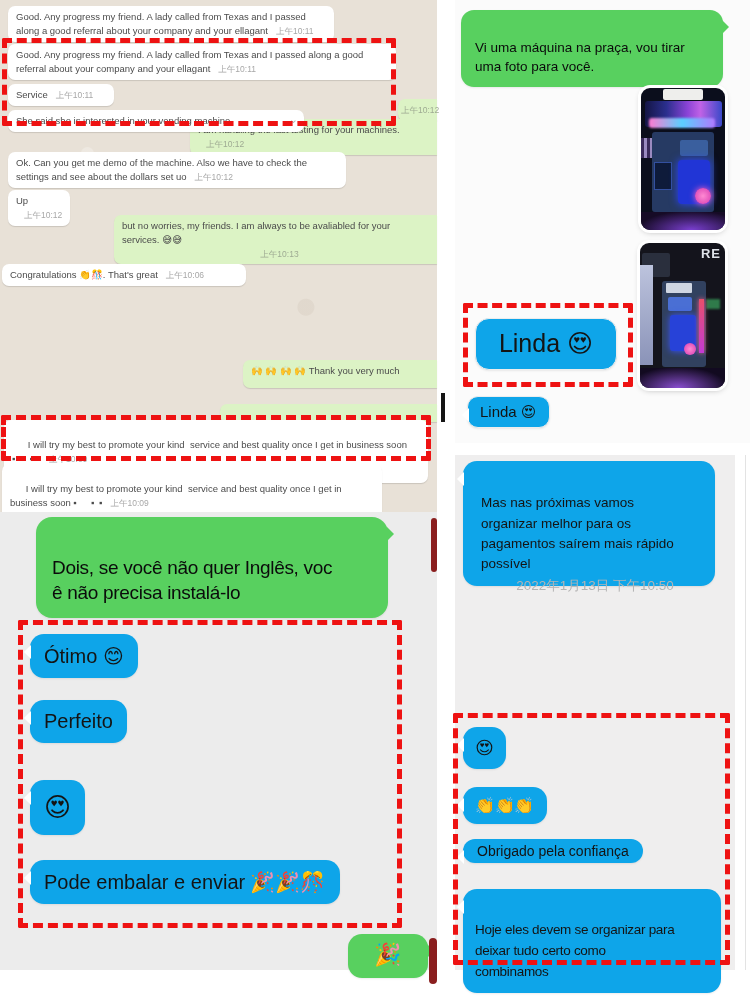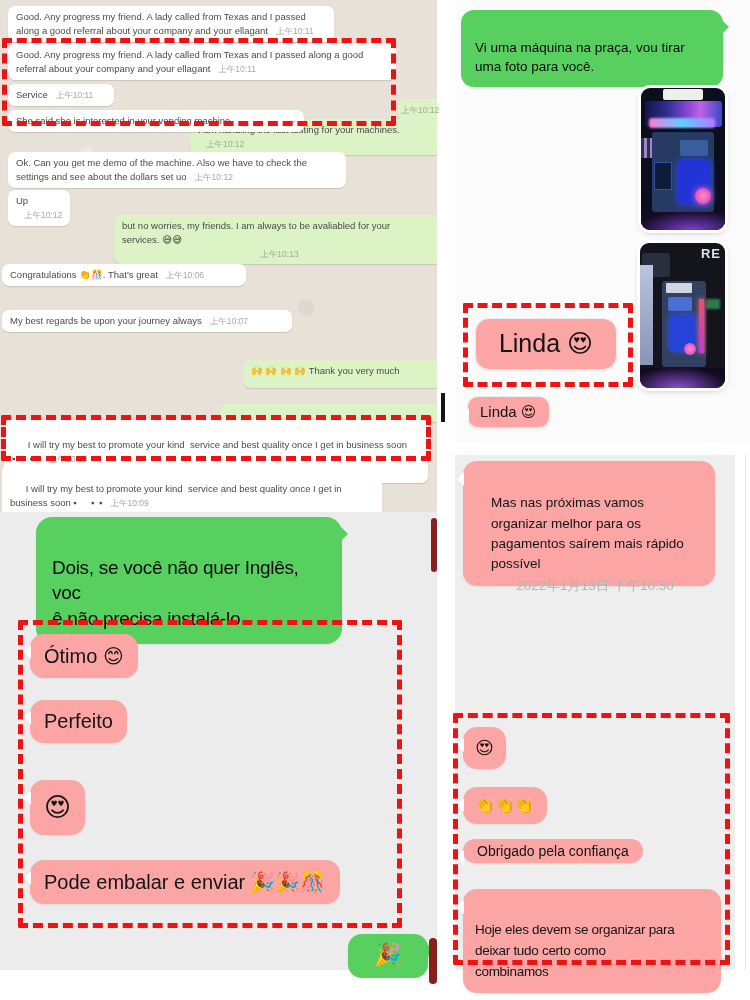--- a/index.html
+++ b/index.html
@@ -22,21 +22,21 @@
 
   .b{position:absolute;border-radius:7px;background:#fff;color:#4b4b4b;
      box-shadow:0 1px 1px rgba(0,0,0,.13);padding:4px 8px;font-size:9.5px;line-height:1.45;}
   .bg{background:var(--wa-green);}
   .t{font-size:8.5px;color:#a8a8a8;margin-left:8px;white-space:nowrap;}
   .bg .t{color:#9fab93;}
   .pre{white-space:pre-line;}
   .chev{position:absolute;right:6px;top:4px;color:#b7b7b7;font-size:11px;line-height:1;}
 
   
-  .B{position:absolute;background:#fca5a5;color:#141414;border-radius:14px;
+  .B{position:absolute;background:#0ea5e9;color:#141414;border-radius:14px;
      padding:10px 14px;box-shadow:0 1px 2px rgba(0,0,0,.08);}
   .Bg{background:var(--green);color:#0b0b0b;}
   .tl::before{content:"";position:absolute;left:-6px;top:11px;border:7px solid transparent;
      border-right-color:#fff;border-left-width:0;}
   .tr::after{content:"";position:absolute;right:-6px;top:10px;border:7px solid transparent;
      border-left-color:var(--green);border-right-width:0;}
   .edge{border:1px solid #ededed;}
 
   .dash{position:absolute;border:5px dashed var(--red);background:transparent;border-radius:2px;}
 
@@ -86,42 +86,39 @@
     <div class="b" style="left:8px;top:190px;width:62px;">
       <span>Up</span><span class="t">上午10:12</span>
     </div>
     <div class="b bg" style="left:114px;top:215px;width:323px;border-radius:7px 0 0 7px;">
       <span>but no worries, my friends. I am always to be avaliabled for your services. 😅😅</span>
       <div style="text-align:center;"><span class="t">上午10:13</span></div>
     </div>
     <div class="b" style="left:2px;top:264px;width:244px;">
       <span>Congratulations 👏🎊. That's great</span><span class="t">上午10:06</span>
     </div>
-    <div class="b" style="left:2px;top:310px;width:290px;">
-      <span>My best regards be upon your journey always</span><span class="t">上午10:07</span>
-    </div>
     <div class="b bg" style="left:243px;top:360px;width:194px;height:28px;border-radius:7px 0 0 7px;overflow:hidden;">
       <span>🙌 🙌 🙌 🙌 Thank you very much</span>
     </div>
 
     <div class="b bg" style="left:220px;top:404px;width:217px;height:18px;border-radius:7px 0 0 7px;"></div>
 
     <div class="b" style="left:4px;top:420px;width:424px;white-space:pre-wrap;">
       <span>I will try my best to promote your kind  service and best quality once I get in business soon ▪  ▪ ▪</span><span class="t">上午10:09</span>
     </div>
 
     <div class="dash" style="left:1px;top:415px;width:430px;height:46px;"></div>
 
     <div class="b" style="left:2px;top:464px;width:380px;white-space:pre-wrap;">
       <span>I will try my best to promote your kind  service and best quality once I get in business soon ▪  ▪ ▪</span><span class="t">上午10:09</span>
     </div>
   </div>
 
   <div class="panel panel-pt1">
-    <div class="B Bg tr pre" style="left:36px;top:5px;width:306px;font-size:19px;letter-spacing:-0.3px;line-height:1.35;padding:12px 16px;border-radius:16px;">
+    <div class="B Bg tr pre" style="left:36px;top:5px;width:352px;font-size:19px;letter-spacing:-0.3px;line-height:1.35;padding:12px 16px;border-radius:16px;">
       <span>Dois, se você não quer Inglês, voc
 ê não precisa instalá-lo</span>
     </div>
     <div class="pill" style="right:0;top:6px;width:6px;height:54px;"></div>
 
     <div class="B tl" style="left:30px;top:122px;font-size:20px;">
       <span>Ótimo 😊</span>
     </div>
     <div class="B tl" style="left:30px;top:188px;font-size:20px;">
       <span>Perfeito</span>
@@ -183,21 +180,21 @@
     <div class="dash" style="left:8px;top:303px;width:170px;height:84px;"></div>
 
     <div class="B edge tl" style="left:12px;top:396px;font-size:15px;padding:6px 12px;border-radius:11px;">
       <span>Linda 😍</span>
     </div>
   </div>
 
   <div class="caret" style="left:441px;top:393px;width:4px;height:29px;"></div>
 
   <div class="panel panel-pt3">
-    <div class="B tl pre" style="left:8px;top:6px;width:252px;font-size:13.5px;line-height:1.5;padding:12px 28px;">
+    <div class="B tl pre" style="left:8px;top:6px;width:252px;font-size:13.5px;line-height:1.5;padding:12px 18px;">
       <span>Mas nas próximas vamos
 organizar melhor para os
 pagamentos saírem mais rápido
 possível</span>
     </div>
     <div class="dateline" style="top:122px;">2022年1月13日 下午10:50</div>
 
 
     <div class="B tl" style="left:8px;top:272px;font-size:18px;padding:10px 12px;">
       <span>😍</span>

